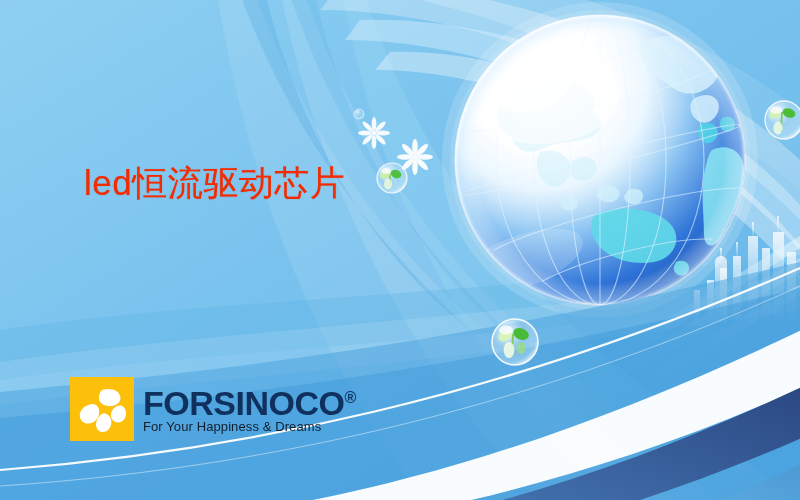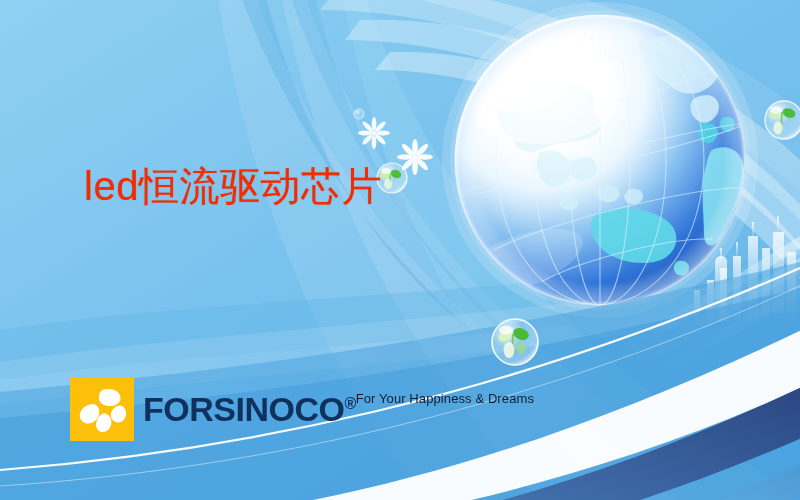--- a/index.html
+++ b/index.html
@@ -24,21 +24,21 @@
   #headline {
     position: absolute;
     left: 84px;
     top: 160px;
     z-index: 40;
     line-height: 1.30;
     white-space: nowrap;
   }
   .headline-line {
     color: #f22b00;
-    font-size: 40px;
+    font-size: 35px;
     font-family: "Liberation Sans", "DejaVu Sans", sans-serif;
     letter-spacing: 0.5px;
     text-shadow: 0 0 1px rgba(242,43,0,0.5);
     text-align: center;
   }
   .headline-line.l2 {
     padding-left: 16px;
     letter-spacing: 3px;
   }
 
@@ -55,21 +55,21 @@
     width: 64px;
     height: 64px;
     background: #fcc00a;
     position: relative;
     flex: 0 0 auto;
   }
   #logo-mark svg { display:block; width:64px; height:64px; }
   #logo-text {
     margin-left: 9px;
     display: flex;
-    flex-direction: row;
+    flex-direction: column;
     justify-content: center;
   }
   #brand-name {
     color: #10305e;
     font-weight: bold;
     font-size: 34px;
     letter-spacing: -0.5px;
     line-height: 1;
     font-family: "Liberation Sans", sans-serif;
   }

